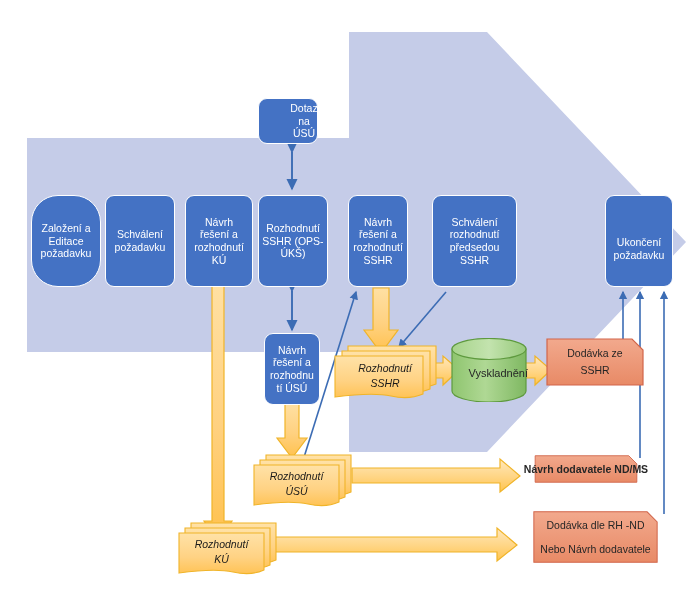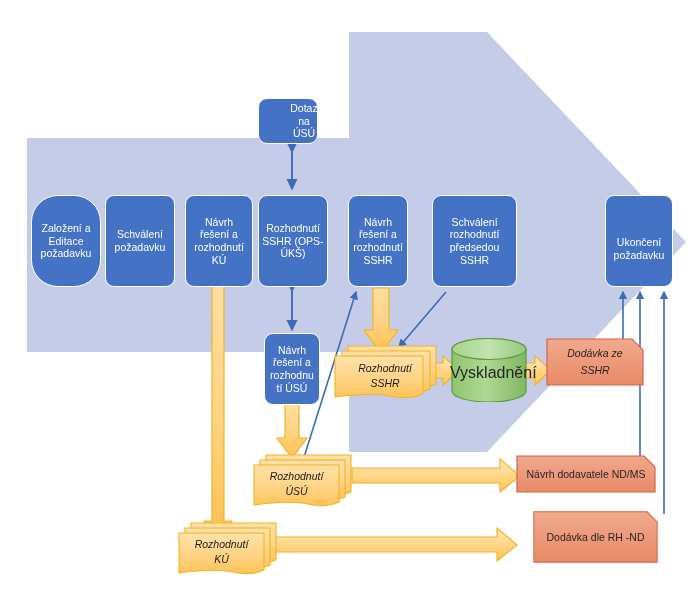--- a/index.html
+++ b/index.html
@@ -27,21 +27,21 @@
   
   .doc-stack{}
   .doc-stack svg{position:absolute;left:0;top:0;}
   .doc-stack .dlabel{position:relative;width:100%;text-align:center;
         font-style:italic;font-size:10.5px;line-height:15px;color:#1a1a1a;}
 
   
   .cylinder{}
   .cylinder svg{position:absolute;left:0;top:0;}
   .cylinder .clabel{position:relative;width:100%;text-align:right;
-        font-size:16px;color:#262626;}
+        font-size:11px;color:#262626;}
 
   
   .layer{position:absolute;left:0;top:0;width:691px;height:610px;
          pointer-events:none;}
 </style>
 </head>
 <body>
 
 <div id="stage">
 
@@ -229,41 +229,42 @@
   </div>
 
   <div class="node cylinder" style="left:450px;top:338px;width:78px;height:64px;">
     <svg width="78" height="64" viewBox="0 0 78 64" xmlns="http://www.w3.org/2000/svg">
       <path d="M2,11 V53 A37,11 0 0 0 76,53 V11 Z" fill="url(#grn)" stroke="#5E9A3E" stroke-width="1.2"></path>
       <ellipse cx="39" cy="11" rx="37" ry="10.5" fill="url(#grntop)" stroke="#5E9A3E" stroke-width="1.2"></ellipse>
     </svg>
     <span class="clabel" style="top:3px;">Vyskladnění</span>
   </div>
 
-  <div class="node orange-box" style="left:546px;top:338px;width:98px;height:48px;font-style:italic;">
+  <div class="node orange-box" style="left:546px;top:338px;width:98px;height:48px;">
     <svg class="obg" width="98" height="48" viewBox="0 0 98 48" xmlns="http://www.w3.org/2000/svg">
       <polygon points="1,1 86,1 97,12 97,47 1,47" fill="url(#orng)" stroke="#D1654A" stroke-width="1.2"></polygon>
     </svg>
     <div class="otext">
       <div>Dodávka ze</div>
       <div>SSHR</div>
     </div>
   </div>
 
-  <div class="node orange-box" style="left:516px;top:455px;width:140px;height:38px;">
+  <div class="node orange-box" style="left:516px;top:455px;width:140px;height:28px;font-weight:bold;">
     <svg class="obg" width="140" height="38" viewBox="0 0 140 38" xmlns="http://www.w3.org/2000/svg">
       <polygon points="1,1 128,1 139,12 139,37 1,37" fill="url(#orng)" stroke="#D1654A" stroke-width="1.2"></polygon>
     </svg>
     <div class="otext">
       <div>Návrh dodavatele ND/MS</div>
     </div>
   </div>
 
   <div class="node orange-box" style="left:521px;top:511px;width:149px;height:52px;align-items:center;">
     <svg class="obg" width="149" height="62" viewBox="0 0 149 62" xmlns="http://www.w3.org/2000/svg">
       <polygon points="1,1 136,1 148,13 148,61 1,61" fill="url(#orng)" stroke="#D1654A" stroke-width="1.2"></polygon>
     </svg>
     <div class="otext" style="line-height:24px;">
       <div>Dodávka dle RH -ND</div>
+      <div>Nebo  Návrh dodavatele</div>
     </div>
   </div>
 
 </div>
 
 </body></html>

